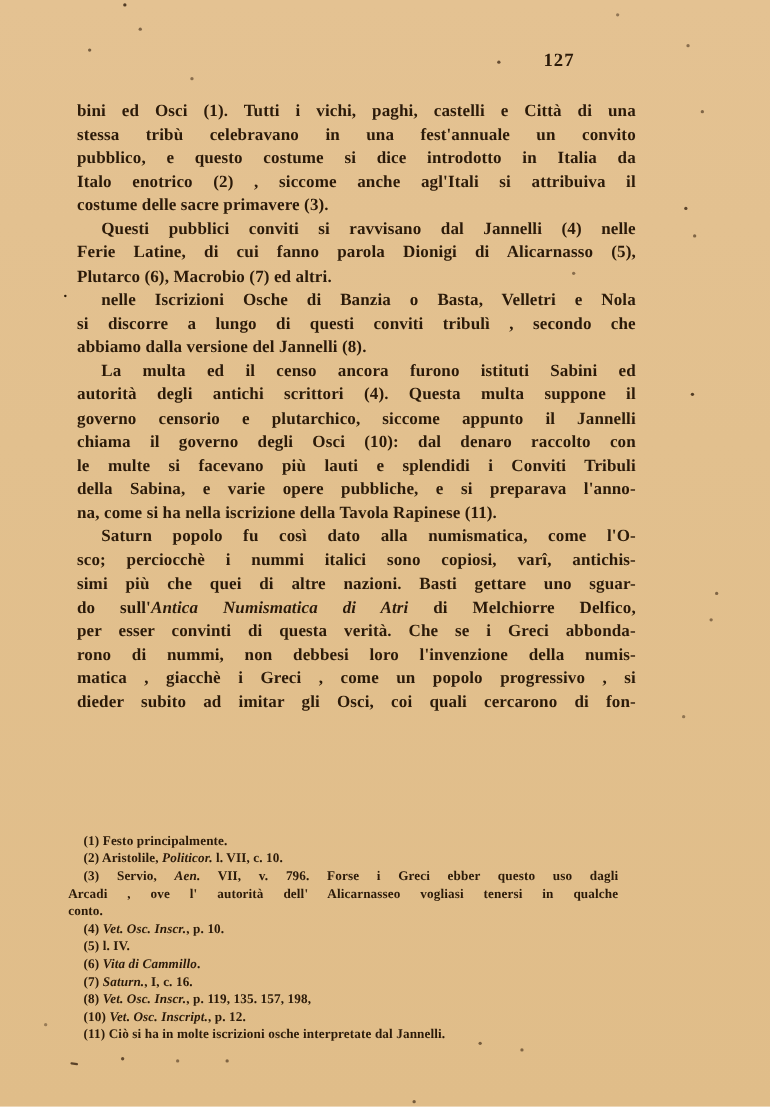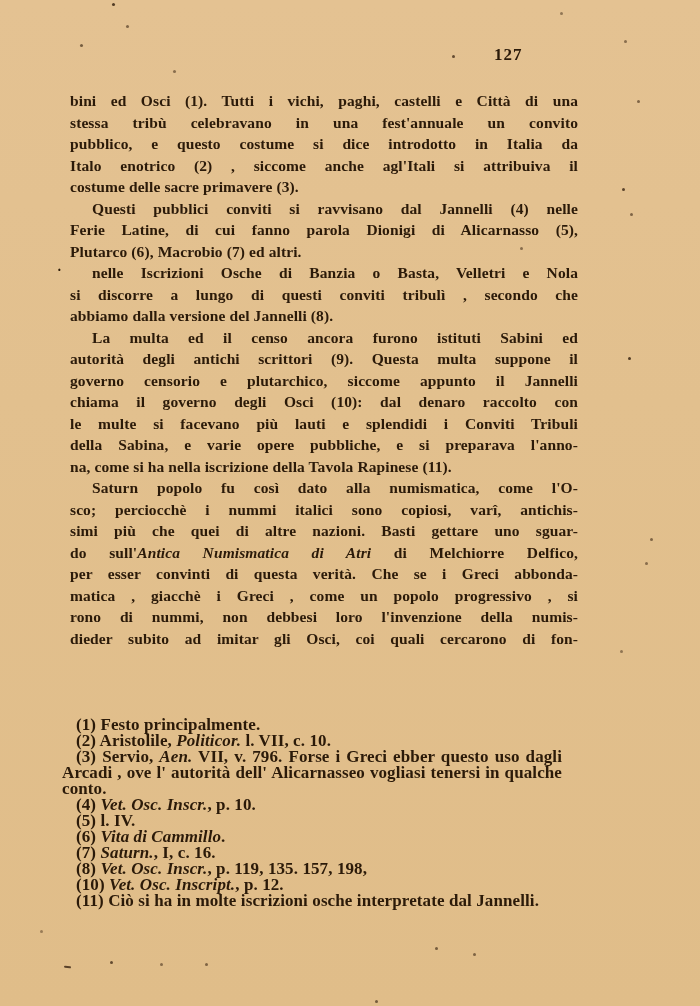--- a/index.html
+++ b/index.html
@@ -45,23 +45,23 @@
   .main-text .bullet {
     position: absolute;
     left: -13px;
     top: -2px;
     text-indent: 0;
     font-size: 14px;
   }
   .footnotes {
     position: absolute;
     left: 62px;
-    top: 717px;
+    top: 756px;
     width: 500px;
-    font-size: 17px;
+    font-size: 12px;
     line-height: 16px;
     font-weight: bold;
     color: #2b1a09;
     letter-spacing: 0.1px;
   }
   .footnotes .fn { text-align: left; }
   .footnotes .fn.indent { text-indent: 14px; }
   .footnotes .fn.justify {
     text-align: justify;
     text-align-last: justify;
@@ -123,33 +123,33 @@
       <div class="line"><span>pubblico, e questo costume si dice introdotto in Italia da</span></div>
       <div class="line"><span>Italo enotrico (2) , siccome anche agl'Itali si attribuiva il</span></div>
       <div class="line end"><span>costume delle sacre primavere (3).</span></div>
       <div class="line indent"><span>Questi pubblici conviti si ravvisano dal Jannelli (4) nelle</span></div>
       <div class="line"><span>Ferie Latine, di cui fanno parola Dionigi di Alicarnasso (5),</span></div>
       <div class="line end"><span>Plutarco (6), Macrobio (7) ed altri.</span></div>
       <div class="line indent"><span class="bullet">·</span><span>nelle Iscrizioni Osche di Banzia o Basta, Velletri e Nola</span></div>
       <div class="line"><span>si discorre a lungo di questi conviti tribulì , secondo che</span></div>
       <div class="line end"><span>abbiamo dalla versione del Jannelli (8).</span></div>
       <div class="line indent"><span>La multa ed il censo ancora furono istituti Sabini ed</span></div>
-      <div class="line"><span>autorità degli antichi scrittori (9). Questa multa suppone il</span></div>
+      <div class="line"><span>autorità degli antichi scrittori (4). Questa multa suppone il</span></div>
       <div class="line"><span>governo censorio e plutarchico, siccome appunto il Jannelli</span></div>
       <div class="line"><span>chiama il governo degli Osci (10): dal denaro raccolto con</span></div>
       <div class="line"><span>le multe si facevano più lauti e splendidi i Conviti Tribuli</span></div>
       <div class="line"><span>della Sabina, e varie opere pubbliche, e si preparava l'anno-</span></div>
       <div class="line end"><span>na, come si ha nella iscrizione della Tavola Rapinese (11).</span></div>
       <div class="line indent"><span>Saturn popolo fu così dato alla numismatica, come l'O-</span></div>
       <div class="line"><span>sco; perciocchè i nummi italici sono copiosi, varî, antichis-</span></div>
       <div class="line"><span>simi più che quei di altre nazioni. Basti gettare uno sguar-</span></div>
       <div class="line"><span>do sull'</span><span class="it">Antica Numismatica di Atri</span><span> di Melchiorre Delfico,</span></div>
       <div class="line"><span>per esser convinti di questa verità. Che se i Greci abbonda-</span></div>
+      <div class="line"><span>rono di nummi, non debbesi loro l'invenzione della numis-</span></div>
       <div class="line"><span>matica , giacchè i Greci , come un popolo progressivo , si</span></div>
-      <div class="line"><span>rono di nummi, non debbesi loro l'invenzione della numis-</span></div>
       <div class="line"><span>dieder subito ad imitar gli Osci, coi quali cercarono di fon-</span></div>
     </div>
   <div class="footnotes" id="footnotes">
       <div class="fn indent"><span>(1) Festo principalmente.</span></div>
       <div class="fn indent"><span>(2) Aristolile, </span><span class="it">Politicor.</span><span> l. VII, c. 10.</span></div>
       <div class="fn indent justify"><span>(3) Servio, </span><span class="it">Aen.</span><span> VII, v. 796. Forse i Greci ebber questo uso dagli</span></div>
       <div class="fn justify"><span>Arcadi , ove l' autorità dell' Alicarnasseo vogliasi tenersi in qualche</span></div>
       <div class="fn"><span>conto.</span></div>
       <div class="fn indent"><span>(4) </span><span class="it">Vet. Osc. Inscr.</span><span>, p. 10.</span></div>
       <div class="fn indent"><span>(5) l. IV.</span></div>

